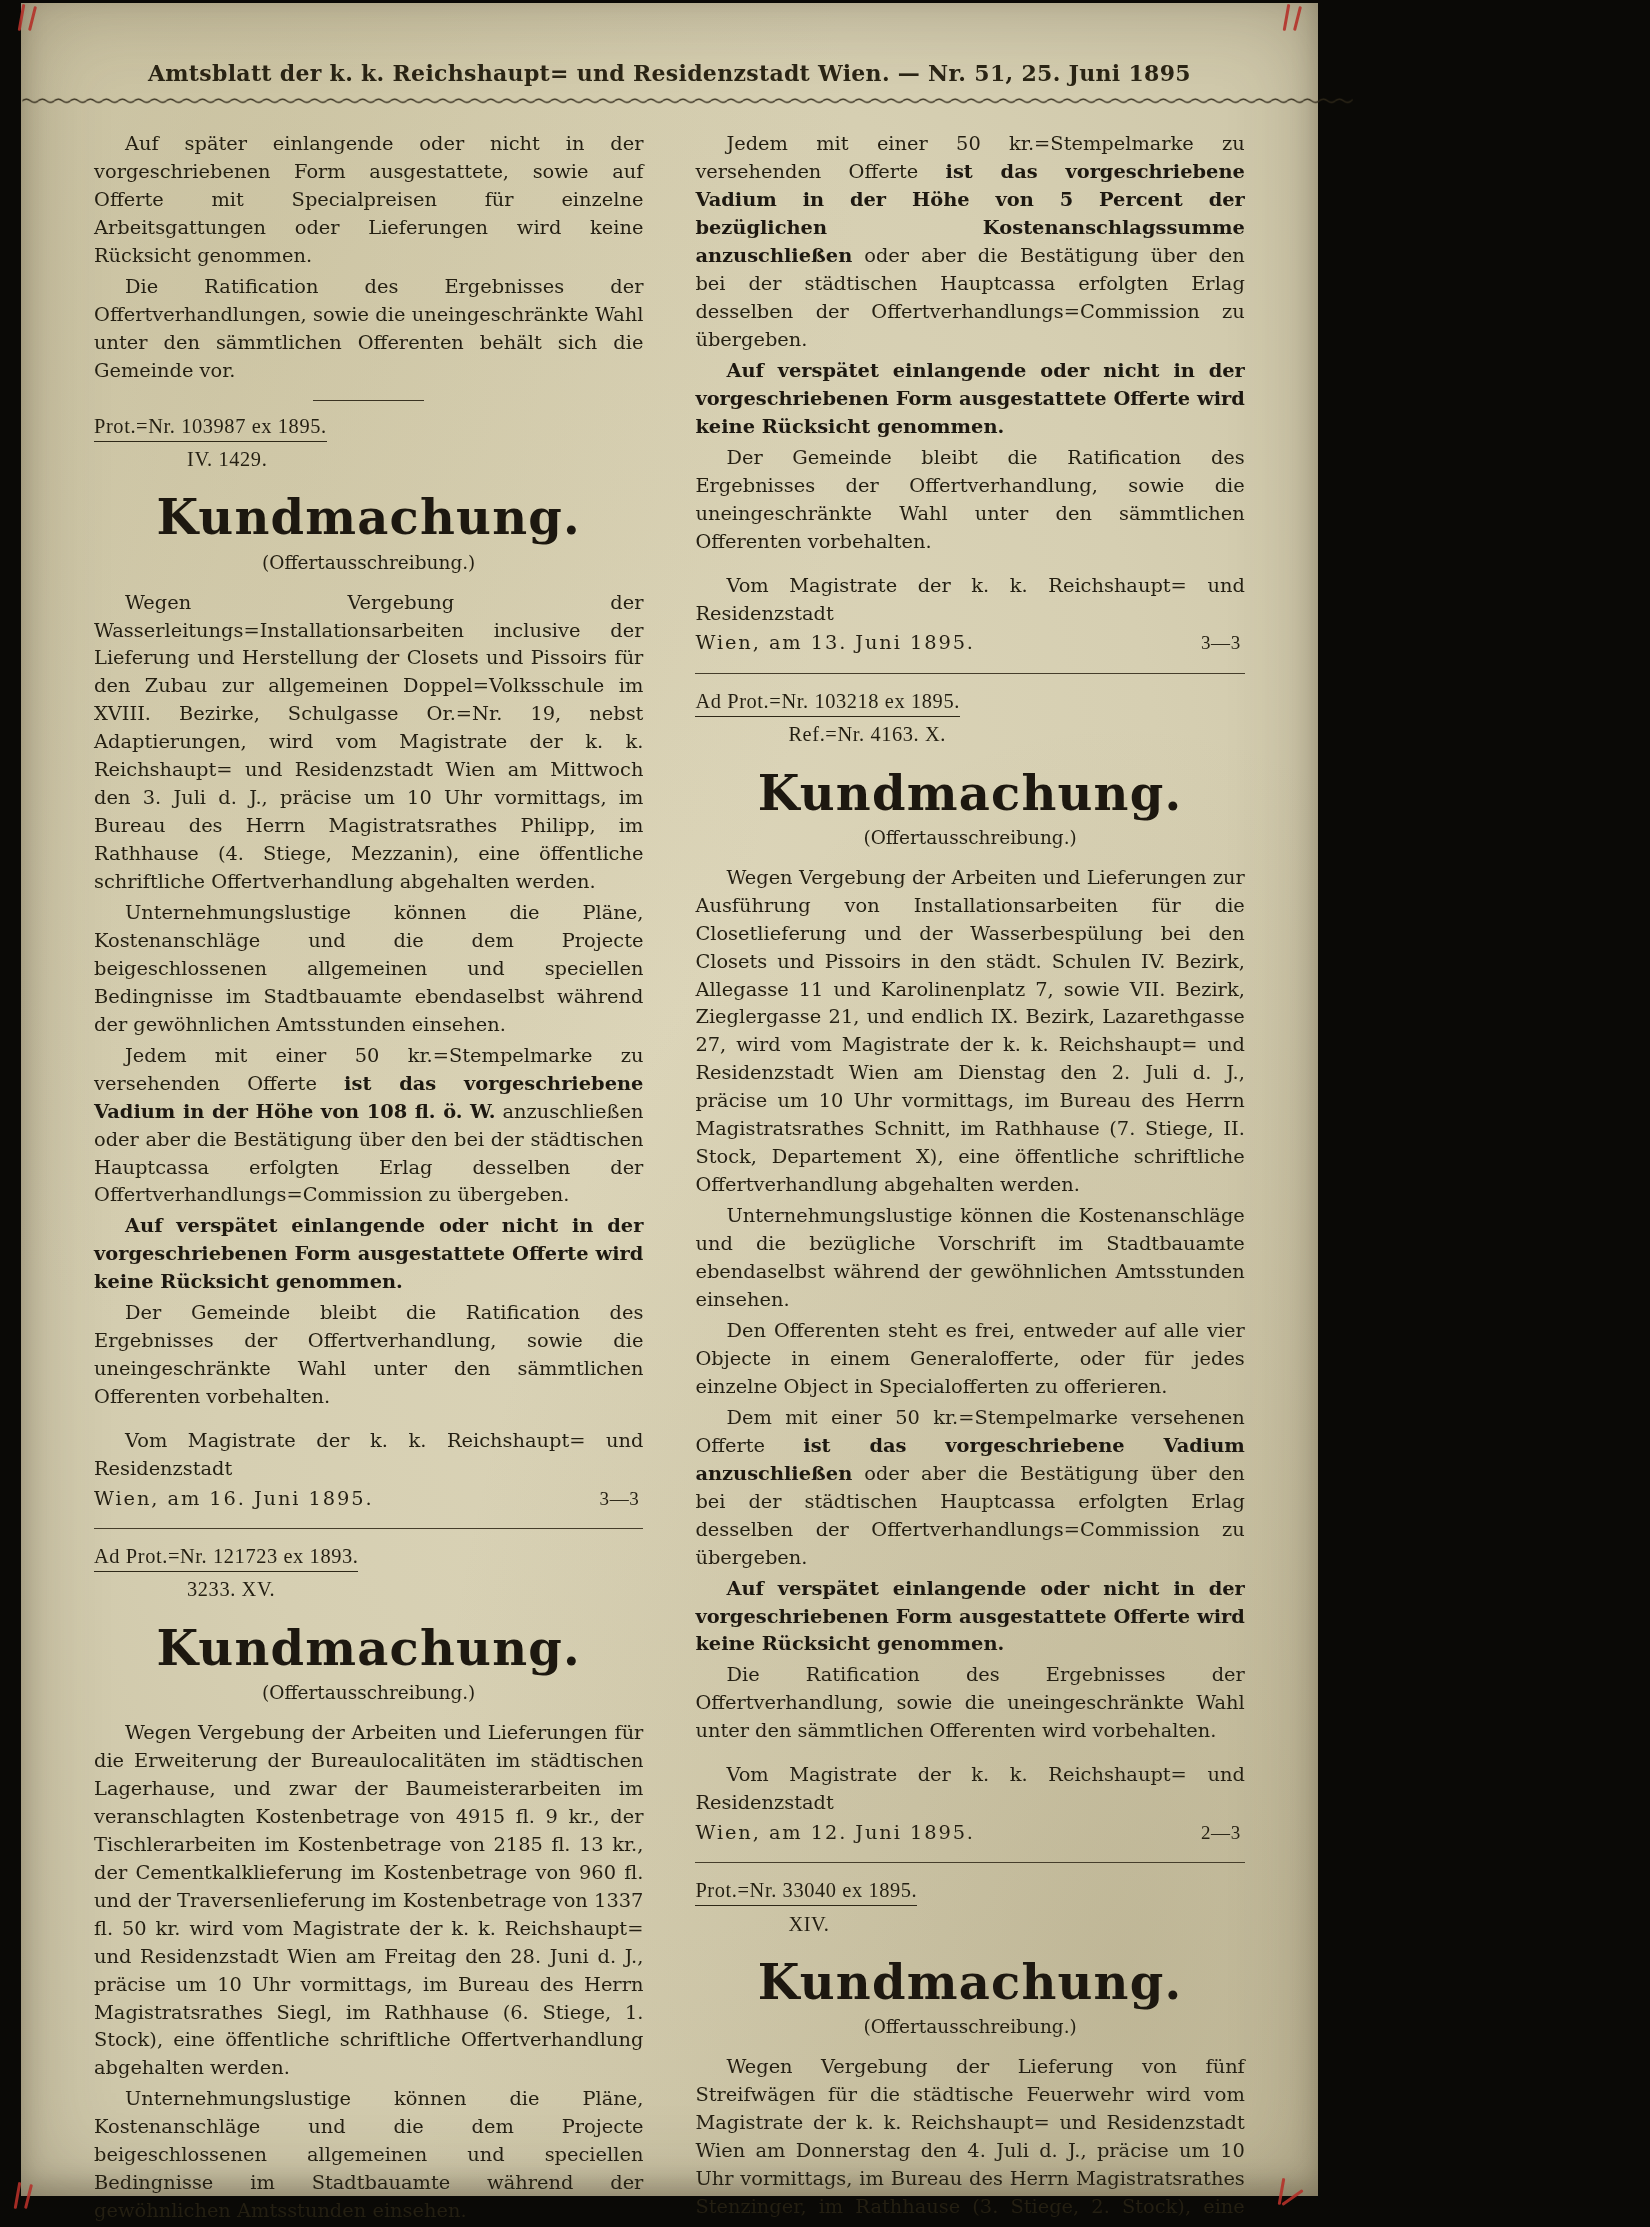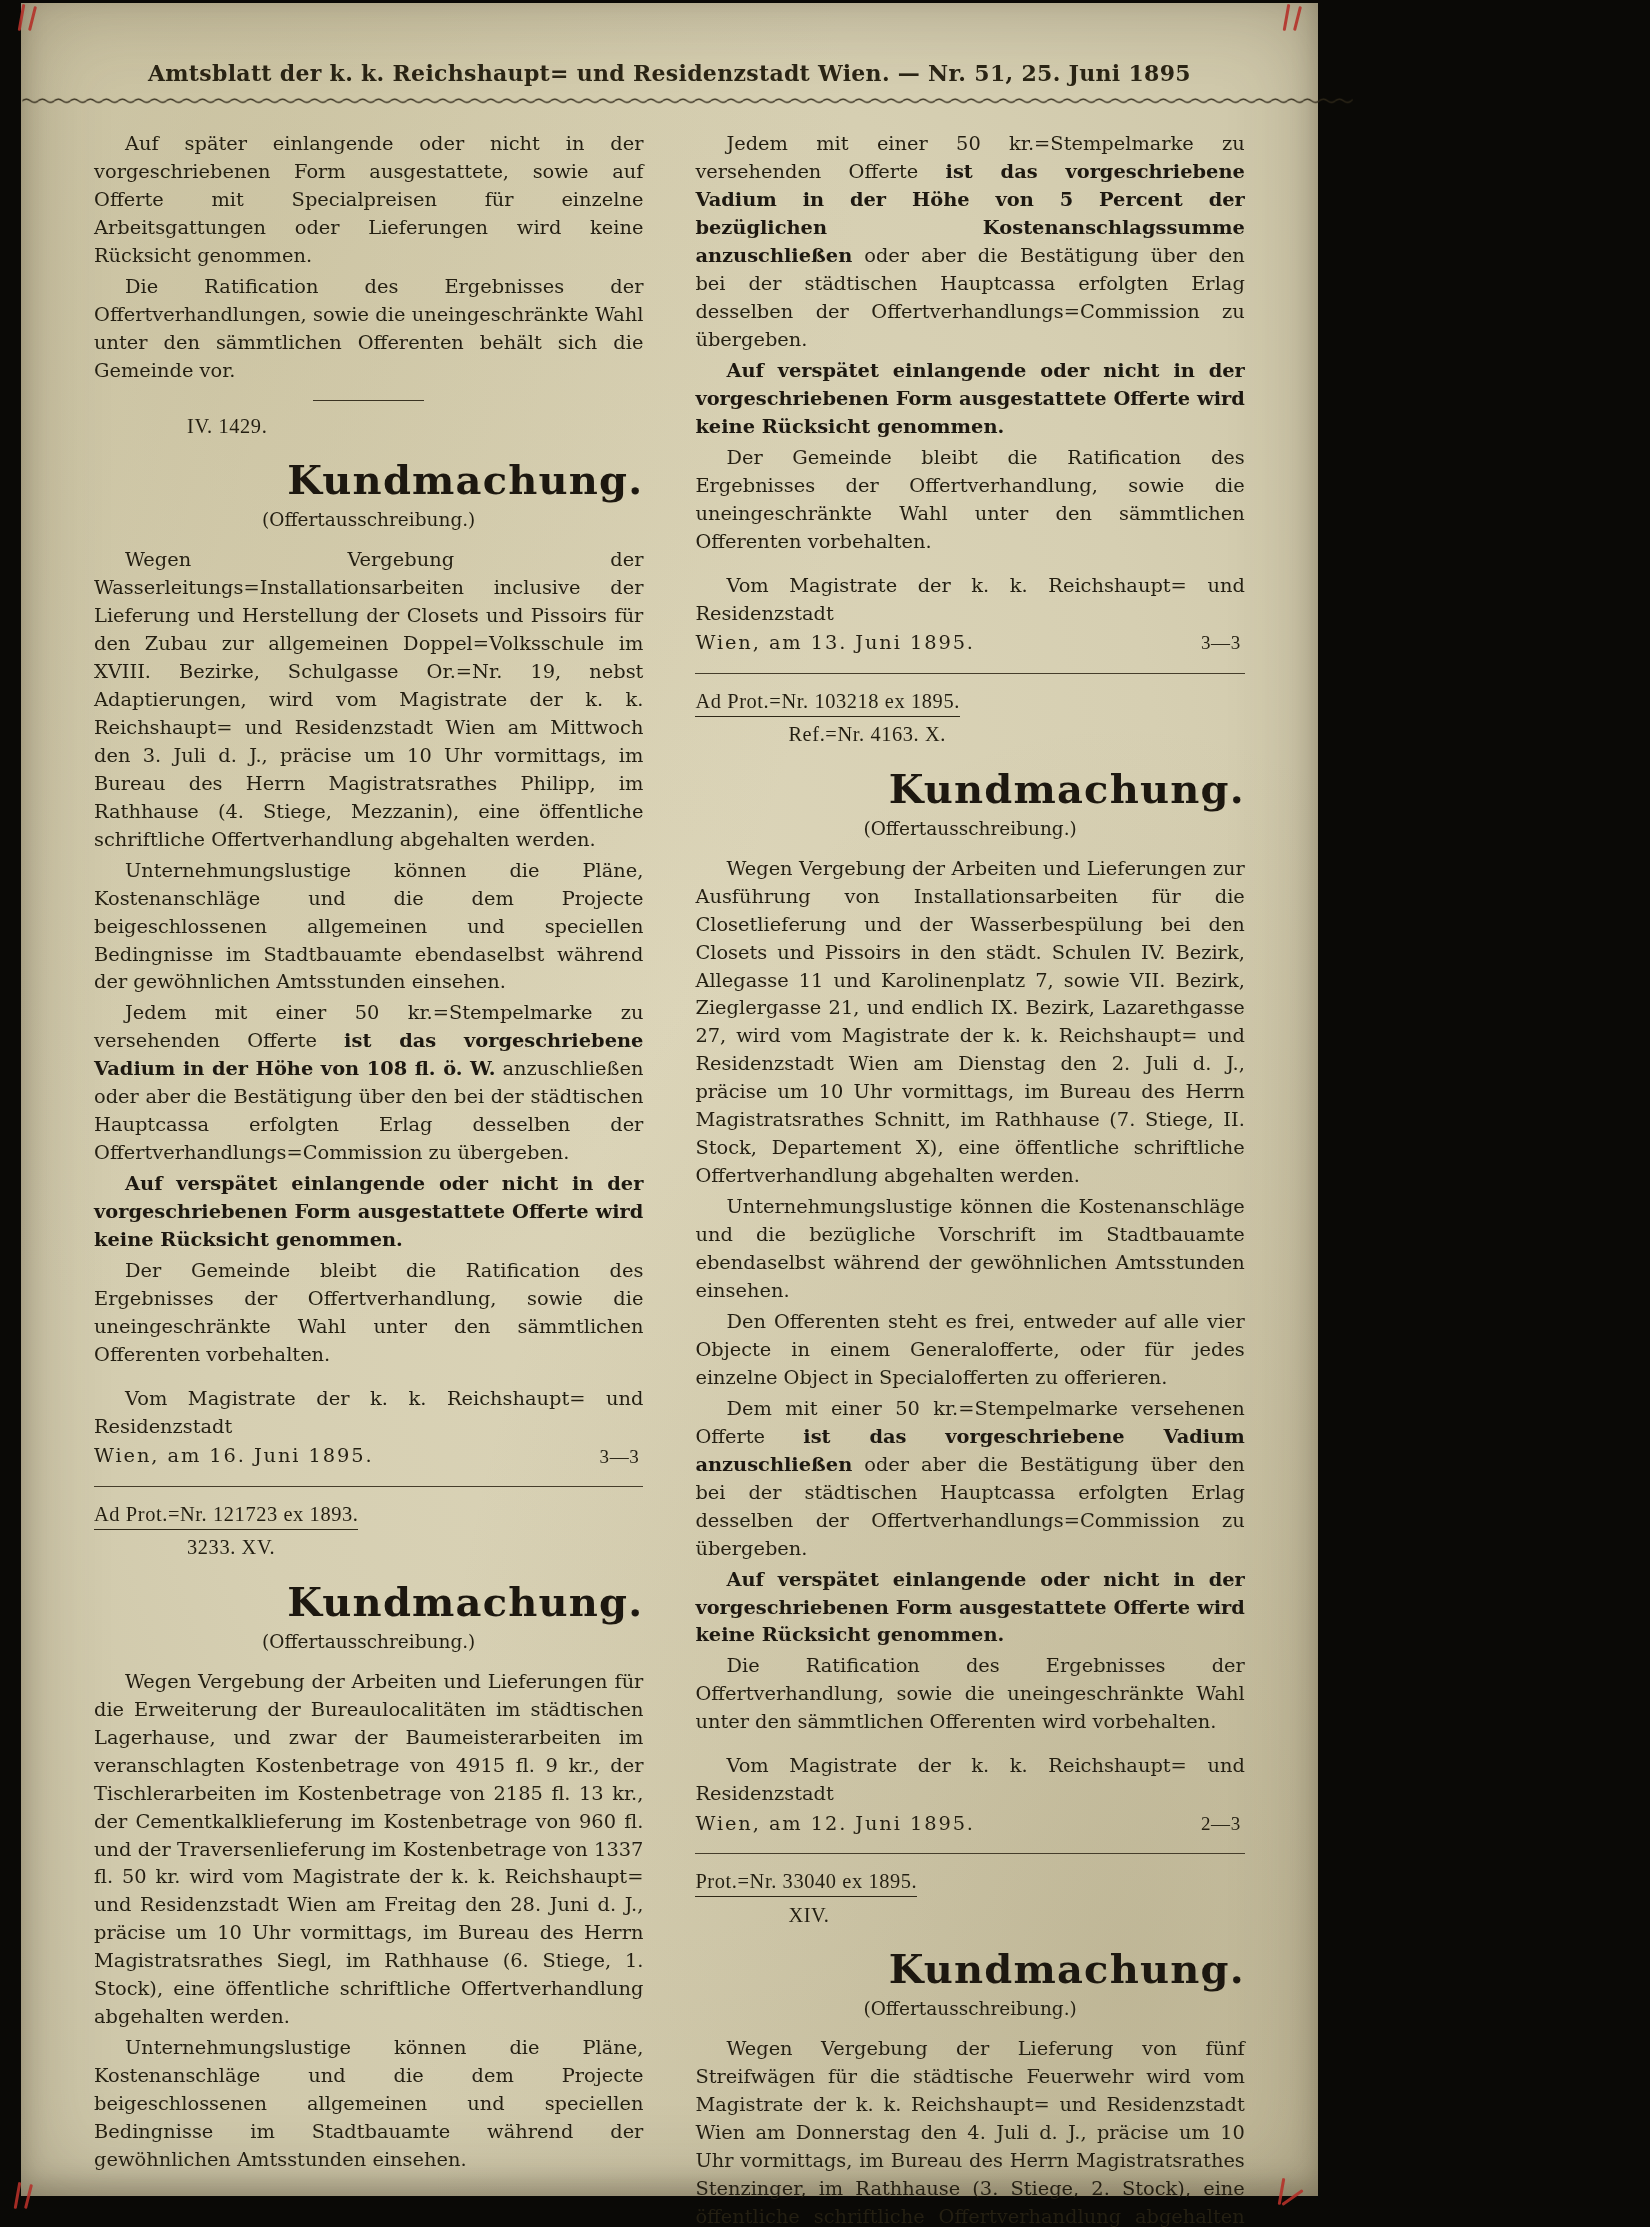--- a/index.html
+++ b/index.html
@@ -34,21 +34,21 @@
   .bseg { font-weight:bold; color:#1d1810; }
 
   .rule-short { width:111px; border-top:1.5px solid #3a3322; margin:15px auto 13.6px; }
   .rule-col   { width:100%;  border-top:1.2px solid #453d2b;  margin:18.5px 0 16px; }
 
   .antiqua { font-family:"Liberation Serif", serif; }
   .prot-row { margin:5px 0 2.5px; font-size:20.4px; }
   .prot { display:inline-block; border-bottom:1.2px solid #2e2818; padding-bottom:3.1px; letter-spacing:0.6px; }
   .ref  { margin:6.2px 0 0 93px; font-size:20.4px; letter-spacing:0.6px; }
 
-  .n-title { text-align:right; font-size:40px; font-weight:bold; letter-spacing:1.2px; margin:18.5px 0 6.2px; color:#1d1810; }
+  .n-title { text-align:center; font-size:48px; font-weight:bold; letter-spacing:1.2px; margin:18.5px 0 6.2px; color:#1d1810; }
   .n-sub   { text-align:center; font-size:18.5px; margin-bottom:16px; }
 
   .sig1 { font-size:19.4px; line-height:1.44; text-indent:31px; text-align:justify; text-align-last:justify; margin-top:16px; }
   .sig-row { position:relative; text-align:left; font-size:19.4px; margin:3.7px 0 2.5px; }
   .sig2 { letter-spacing:1.9px; }
   .badge { position:absolute; right:4px; top:1.2px; font-family:"Liberation Serif", serif; font-size:19px; letter-spacing:0.6px; }
 
   .crop { position:absolute; width:37px; height:37px; }
   .crop i { position:absolute; display:block; background:#b43129; border-radius:1.2px; opacity:0.9; }
   .crop i.s1 { width:3.1px; height:27px; left:6.2px; top:2.5px; transform:rotate(10deg); }
@@ -78,20 +78,23 @@
     <div class="columns">
 
       <div class="col">
 
         <p class="body">Auf später einlangende oder nicht in der vorgeschriebenen Form ausgestattete, sowie auf Offerte mit Specialpreisen für einzelne Arbeitsgattungen oder Lieferungen wird keine Rücksicht genommen.</p>
         <p class="body">Die Ratification des Ergebnisses der Offertverhandlungen, sowie die uneingeschränkte Wahl unter den sämmtlichen Offerenten behält sich die Gemeinde vor.</p>
 
         <div class="rule-short"></div>
 
         <div>
+          <div class="prot-row antiqua">
+            <span class="prot">Prot.=Nr. 103987 ex 1895.</span>
+          </div>
           <div class="ref antiqua">IV. 1429.</div>
           <div class="n-title">Kundmachung.</div>
           <div class="n-sub">(Offertausschreibung.)</div>
           <p class="body">Wegen Vergebung der Wasserleitungs=Installationsarbeiten inclusive der Lieferung und Herstellung der Closets und Pissoirs für den Zubau zur allgemeinen Doppel=Volksschule im XVIII. Bezirke, Schulgasse Or.=Nr. 19, nebst Adaptierungen, wird vom Magistrate der k. k. Reichshaupt= und Residenzstadt Wien am Mittwoch den 3. Juli d. J., präcise um 10 Uhr vormittags, im Bureau des Herrn Magistratsrathes Philipp, im Rathhause (4. Stiege, Mezzanin), eine öffentliche schriftliche Offertverhandlung abgehalten werden.</p>
           <p class="body">Unternehmungslustige können die Pläne, Kostenanschläge und die dem Projecte beigeschlossenen allgemeinen und speciellen Bedingnisse im Stadtbauamte ebendaselbst während der gewöhnlichen Amtsstunden einsehen.</p>
           <p class="body"><span>Jedem mit einer 50 kr.=Stempelmarke zu versehenden Offerte </span><span class="bseg">ist das vorgeschriebene Vadium in der Höhe von 108 fl. ö. W.</span><span> anzuschließen oder aber die Bestätigung über den bei der städtischen Hauptcassa erfolgten Erlag desselben der Offertverhandlungs=Commission zu übergeben.</span></p>
           <p class="body b">Auf verspätet einlangende oder nicht in der vorgeschriebenen Form ausgestattete Offerte wird keine Rücksicht genommen.</p>
           <p class="body">Der Gemeinde bleibt die Ratification des Ergebnisses der Offertverhandlung, sowie die uneingeschränkte Wahl unter den sämmtlichen Offerenten vorbehalten.</p>
           <div class="sig1">Vom Magistrate der k. k. Reichshaupt= und Residenzstadt</div>
           <div class="sig-row">

